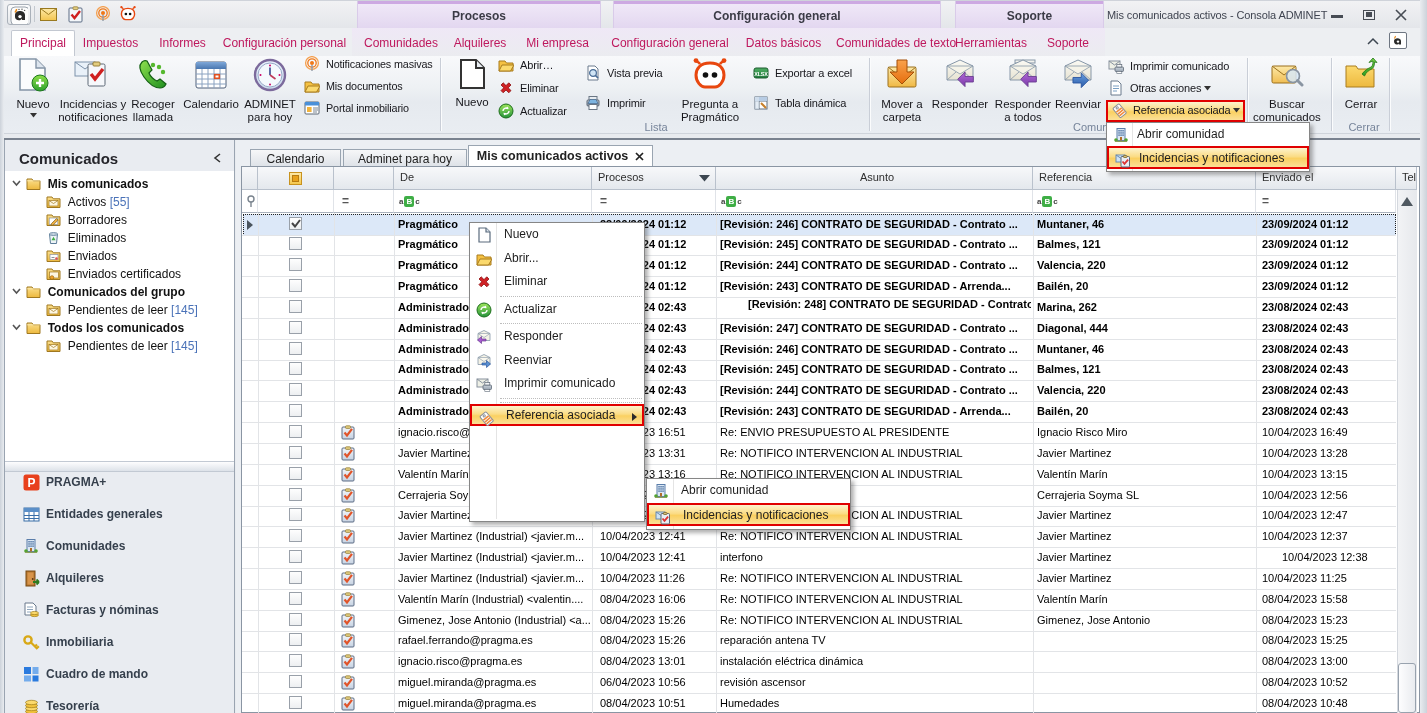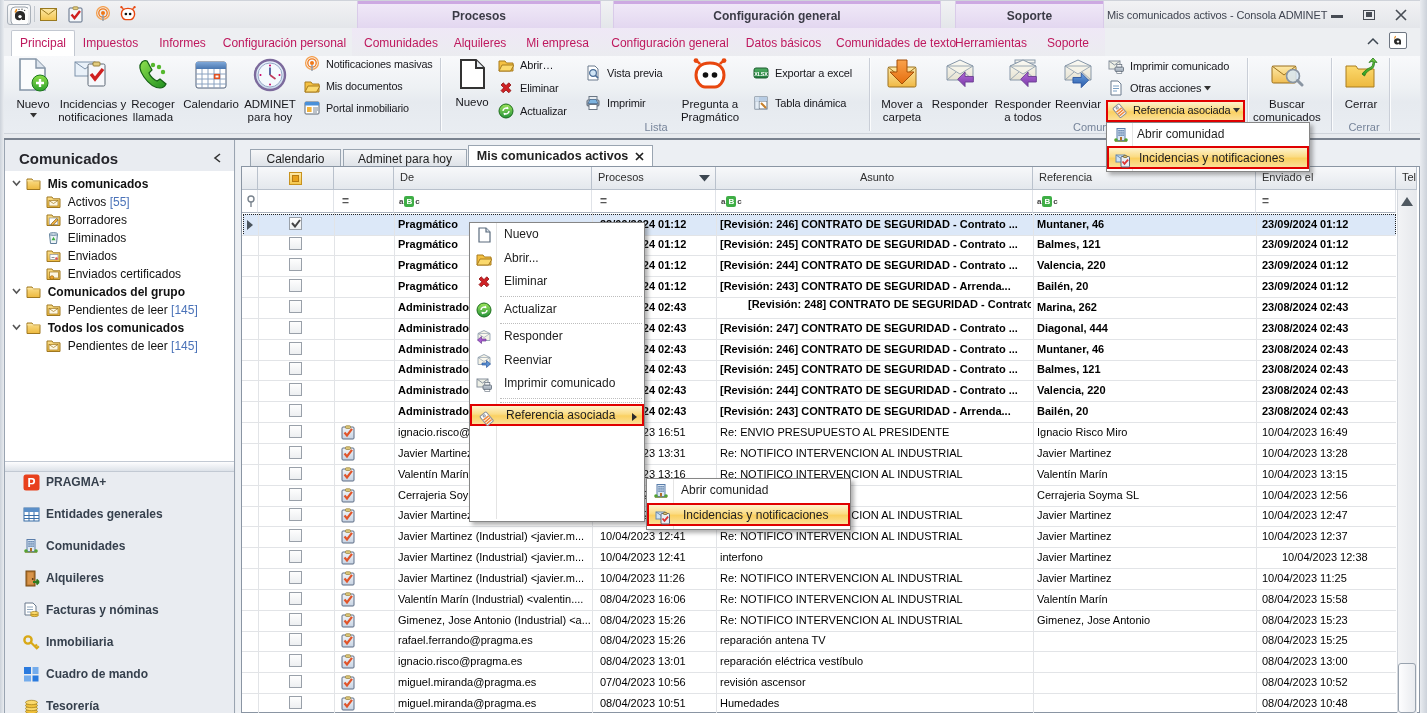--- a/index.html
+++ b/index.html
@@ -913,38 +913,38 @@
           <stop offset="0" stop-color="#f2f5f9"></stop>
           <stop offset="1" stop-color="#c6d2e2"></stop>
         </linearGradient>
       </defs>
       <rect x="4.5" y=".8" width="5" height="2.6" rx=".8" fill="#e3cd7e" stroke="#97803d" stroke-width=".8"></rect>
       <path d="M3.5 7.5L6 10.5 11 3.8" stroke="#e0542a" stroke-width="2.2" fill="none"></path>
     </svg></div>
 <div class="abs" style="left:242px;top:651px;width:1154px;height:1px;background:#e2e4e7;"></div>
 <div class="cell" style="left:398px;top:651px;width:192px;">ignacio.risco@pragma.es</div>
 <div class="cell" style="left:600px;top:651px;width:114px;">08/04/2023 13:01</div>
-<div class="cell" style="left:720px;top:651px;width:311px;">reparación eléctrica vestíbulo</div>
+<div class="cell" style="left:720px;top:651px;width:311px;">instalación eléctrica dinámica</div>
 <div class="cell" style="left:1037px;top:651px;width:217px;"></div>
 <div class="cell" style="left:1262px;top:651px;width:132px;">08/04/2023 13:00</div>
 <div class="cb" style="left:289px;top:654px;"></div>
 <div class="abs" style="left:341px;top:654px;"><svg width="14" height="15" viewBox="0 0 14 15">
       <rect x="1" y="2" width="12" height="12" rx="1" fill="url(#cl)" stroke="#5c6c85"></rect>
       <defs>
         <linearGradient id="cl" x1="0" y1="0" x2="0" y2="1">
           <stop offset="0" stop-color="#f2f5f9"></stop>
           <stop offset="1" stop-color="#c6d2e2"></stop>
         </linearGradient>
       </defs>
       <rect x="4.5" y=".8" width="5" height="2.6" rx=".8" fill="#e3cd7e" stroke="#97803d" stroke-width=".8"></rect>
       <path d="M3.5 7.5L6 10.5 11 3.8" stroke="#e0542a" stroke-width="2.2" fill="none"></path>
     </svg></div>
 <div class="abs" style="left:242px;top:672px;width:1154px;height:1px;background:#e2e4e7;"></div>
 <div class="cell" style="left:398px;top:672px;width:192px;">miguel.miranda@pragma.es</div>
-<div class="cell" style="left:600px;top:672px;width:114px;">07/04/2023 10:56</div>
+<div class="cell" style="left:600px;top:672px;width:114px;">06/04/2023 10:56</div>
 <div class="cell" style="left:720px;top:672px;width:311px;">revisión ascensor</div>
 <div class="cell" style="left:1037px;top:672px;width:217px;"></div>
 <div class="cell" style="left:1262px;top:672px;width:132px;">08/04/2023 10:52</div>
 <div class="cb" style="left:289px;top:675px;"></div>
 <div class="abs" style="left:341px;top:675px;"><svg width="14" height="15" viewBox="0 0 14 15">
       <rect x="1" y="2" width="12" height="12" rx="1" fill="url(#cl)" stroke="#5c6c85"></rect>
       <defs>
         <linearGradient id="cl" x1="0" y1="0" x2="0" y2="1">
           <stop offset="0" stop-color="#f2f5f9"></stop>
           <stop offset="1" stop-color="#c6d2e2"></stop>

